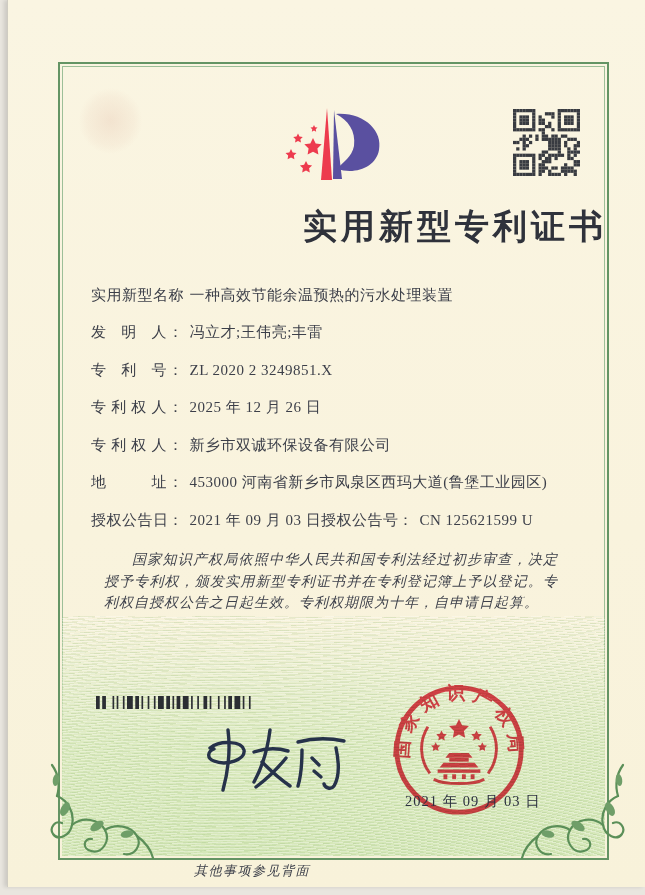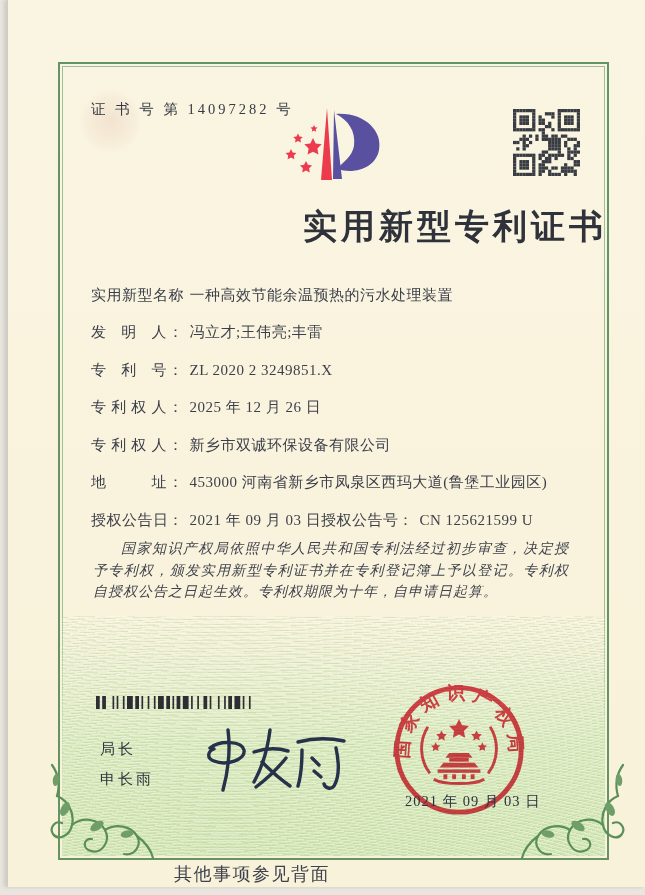--- a/index.html
+++ b/index.html
@@ -45,29 +45,29 @@
   .rows{position:absolute;left:31px;top:0;z-index:3;font-size:15px;}
   .row{position:absolute;left:0;width:500px;white-space:nowrap;letter-spacing:.5px;color:#3c3f49;}
   .lbl{display:inline-block;width:76px;text-align:justify;text-align-last:justify;vertical-align:top;}
   .colon{display:inline-block;margin:0 6px 0 1px;}
   .g2{position:absolute;left:230px;top:0;}
   .paras{
     position:absolute;left:33px;top:474px;width:476px;z-index:3;
     font-size:14px;line-height:21.5px;letter-spacing:1px;color:#3f424c;
     text-align:justify;font-style:italic;
   }
-  .paras p{margin:0;text-indent:2em;}
+  .paras p{margin:11px;text-indent:2em;}
   .barcode{position:absolute;left:36px;top:632px;z-index:3;}
   .officer{position:absolute;left:40px;top:676px;z-index:3;font-family:"Liberation Sans","DejaVu Sans",sans-serif;font-size:15px;letter-spacing:3px;color:#2e323c;}
   .officer .name{margin-top:11px;}
   .signature{position:absolute;left:138px;top:660px;z-index:4;}
   .seal{position:absolute;left:331px;top:618px;z-index:5;mix-blend-mode:multiply;opacity:.93;}
   .seal-date{position:absolute;left:345px;top:728px;z-index:6;font-size:14.5px;letter-spacing:1px;color:#2c3140;}
   .page-info{position:absolute;left:104px;width:300px;top:770px;text-align:center;font-size:13px;letter-spacing:1px;color:#3c3f49;z-index:3;}
-  .back-note{position:absolute;left:94px;width:300px;top:862px;text-align:center;font-size:18px;letter-spacing:1.5px;color:#3f424c;}
+  .back-note{position:absolute;left:94px;width:300px;top:862px;text-align:center;font-size:13px;letter-spacing:1.5px;color:#3f424c;font-style:italic;}
   .orn{position:absolute;z-index:2;}
   .orn.bl{left:-11px;top:698px;}
   .orn.br{left:458px;top:698px;transform:scaleX(-1);}
 </style>
 </head>
 <body>
 
 <div class="paper">
 
   <div class="frame">
@@ -99,21 +99,20 @@
         <path d="M88,74 C96,80 102,88 104,96"></path>
       </g>
       <g fill="#6f9e68">
         <ellipse cx="16" cy="47" rx="4" ry="7.5" transform="rotate(28 16 47)"></ellipse>
         <ellipse cx="48" cy="64" rx="4" ry="7.5" transform="rotate(58 48 64)"></ellipse>
         <ellipse cx="78" cy="72" rx="3.6" ry="6.5" transform="rotate(78 78 72)"></ellipse>
         <ellipse cx="7" cy="18" rx="3.2" ry="6" transform="rotate(8 7 18)"></ellipse>
       </g>
     </svg>
 
-    <div class="cert-number">证 书 号 第 14097282 号</div>
 
     <svg class="logo" width="105" height="85" viewBox="0 0 105 85">
       <g fill="#ed3b4e">
         <path d="M45,4 L50,76 L39,76 Z"></path>
         <path d="M32,23 l1.1,2.2 2.4,.35 -1.75,1.7 .4,2.4 -2.15,-1.15 -2.15,1.15 .4,-2.4 -1.75,-1.7 2.4,-.35 Z" transform="translate(0,-2) scale(1.0)"></path>
         <path d="M16,29.5 l1.5,3 3.3,.5 -2.4,2.3 .55,3.3 -2.95,-1.55 -2.95,1.55 .55,-3.3 -2.4,-2.3 3.3,-.5 Z"></path>
         <path d="M31,34 l2.7,5.4 6,.9 -4.3,4.2 1,6 -5.4,-2.8 -5.4,2.8 1,-6 -4.3,-4.2 6,-.9 Z"></path>
         <path d="M9,45 l1.7,3.4 3.8,.55 -2.7,2.65 .6,3.75 -3.4,-1.75 -3.4,1.75 .6,-3.75 -2.7,-2.65 3.8,-.55 Z"></path>
         <path d="M24,57 l1.9,3.8 4.2,.6 -3,2.95 .7,4.2 -3.8,-2 -3.8,2 .7,-4.2 -3,-2.95 4.2,-.6 Z"></path>
       </g>
@@ -400,24 +399,20 @@
         <rect x="107.47" y="0" width="3.73" height="13" fill="#2b2e33"></rect>
         <rect x="113.67" y="0" width="1.67" height="13" fill="#2b2e33"></rect>
         <rect x="121.93" y="0" width="1.67" height="13" fill="#2b2e33"></rect>
         <rect x="128.13" y="0" width="1.67" height="13" fill="#2b2e33"></rect>
         <rect x="132.27" y="0" width="3.73" height="13" fill="#2b2e33"></rect>
         <rect x="138.47" y="0" width="5.80" height="13" fill="#2b2e33"></rect>
         <rect x="146.73" y="0" width="1.67" height="13" fill="#2b2e33"></rect>
         <rect x="152.93" y="0" width="1.67" height="13" fill="#2b2e33"></rect>
       </svg>
 
-    <div class="officer">
-      <div>局长</div>
-      <div class="name">申长雨</div>
-    </div>
 
     <svg class="signature" width="150" height="75" viewBox="0 0 150 75">
       <g stroke="#26324a" fill="none" stroke-width="3.4" stroke-linecap="round" stroke-linejoin="round">
         <path d="M30,6 C32,22 31,44 25,66"></path>
         <path d="M12,24 C22,16 44,17 46,26 C48,36 28,42 16,37 C8,34 10,27 16,25"></path>
         <path d="M72,6 C70,22 66,40 56,58"></path>
         <path d="M56,28 C68,24 80,24 90,27"></path>
         <path d="M64,38 C72,46 82,55 92,62"></path>
         <path d="M88,34 C80,44 70,54 58,63"></path>
         <path d="M100,18 C115,14 132,14 146,17"></path>

